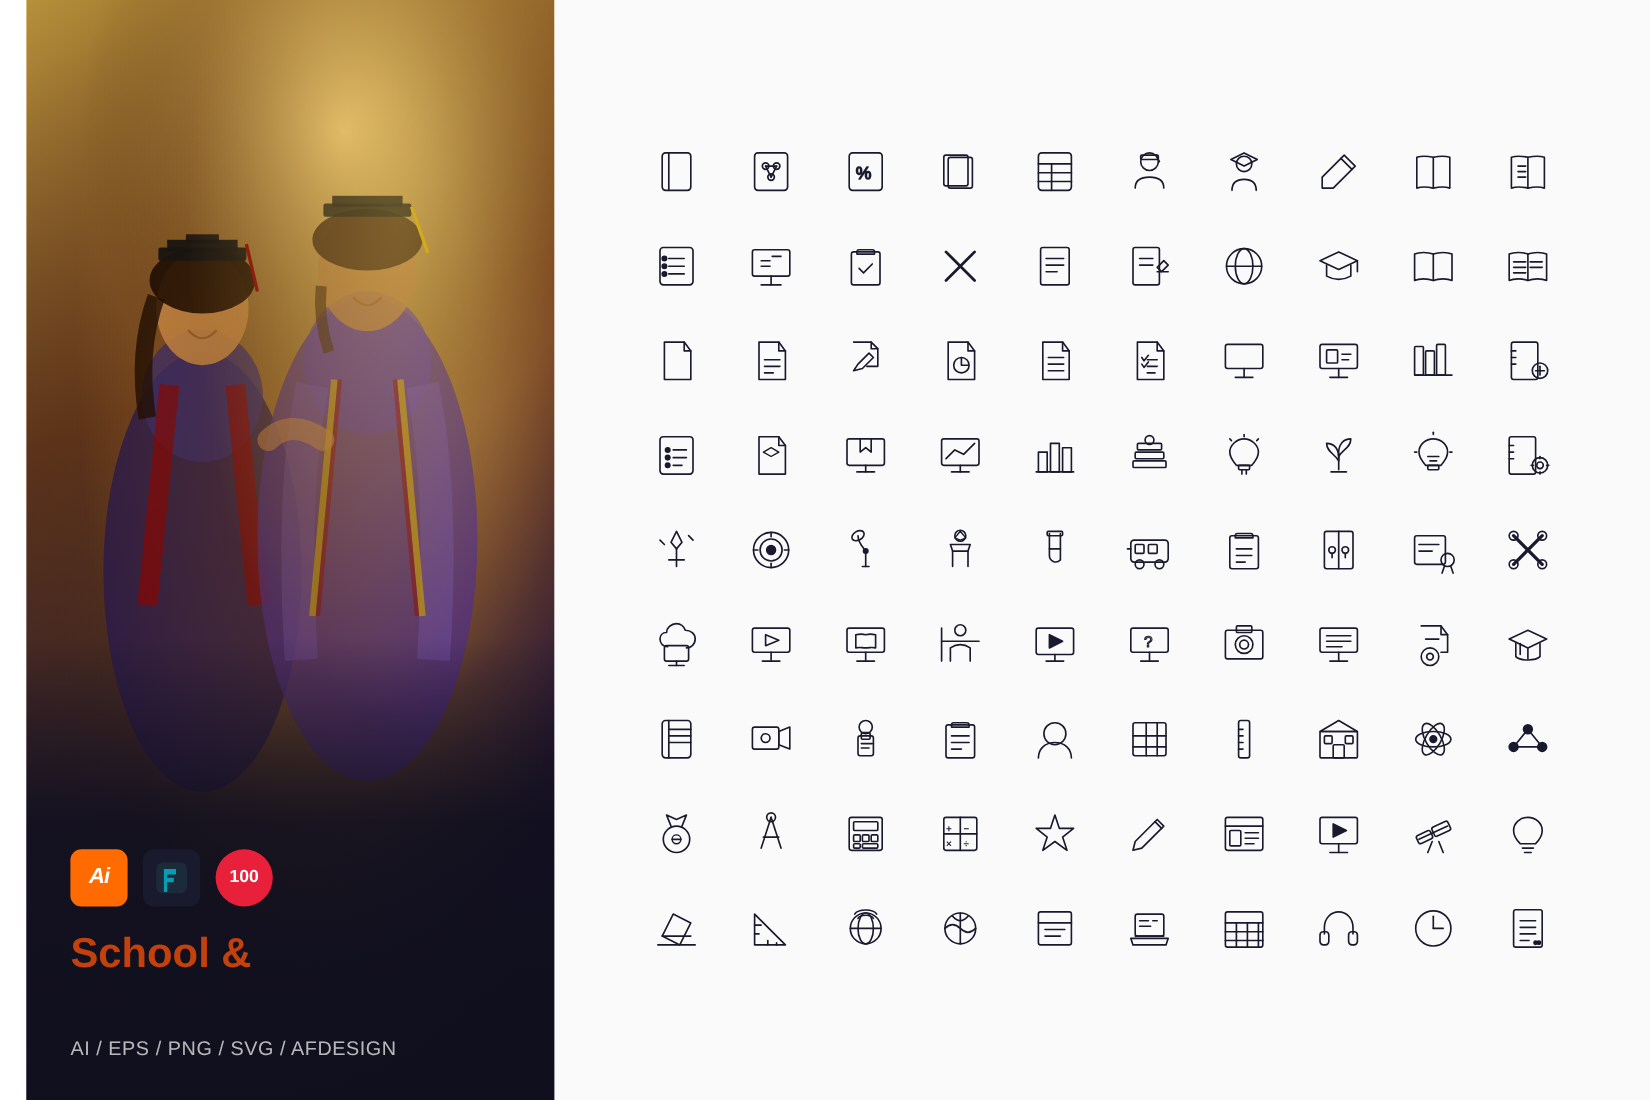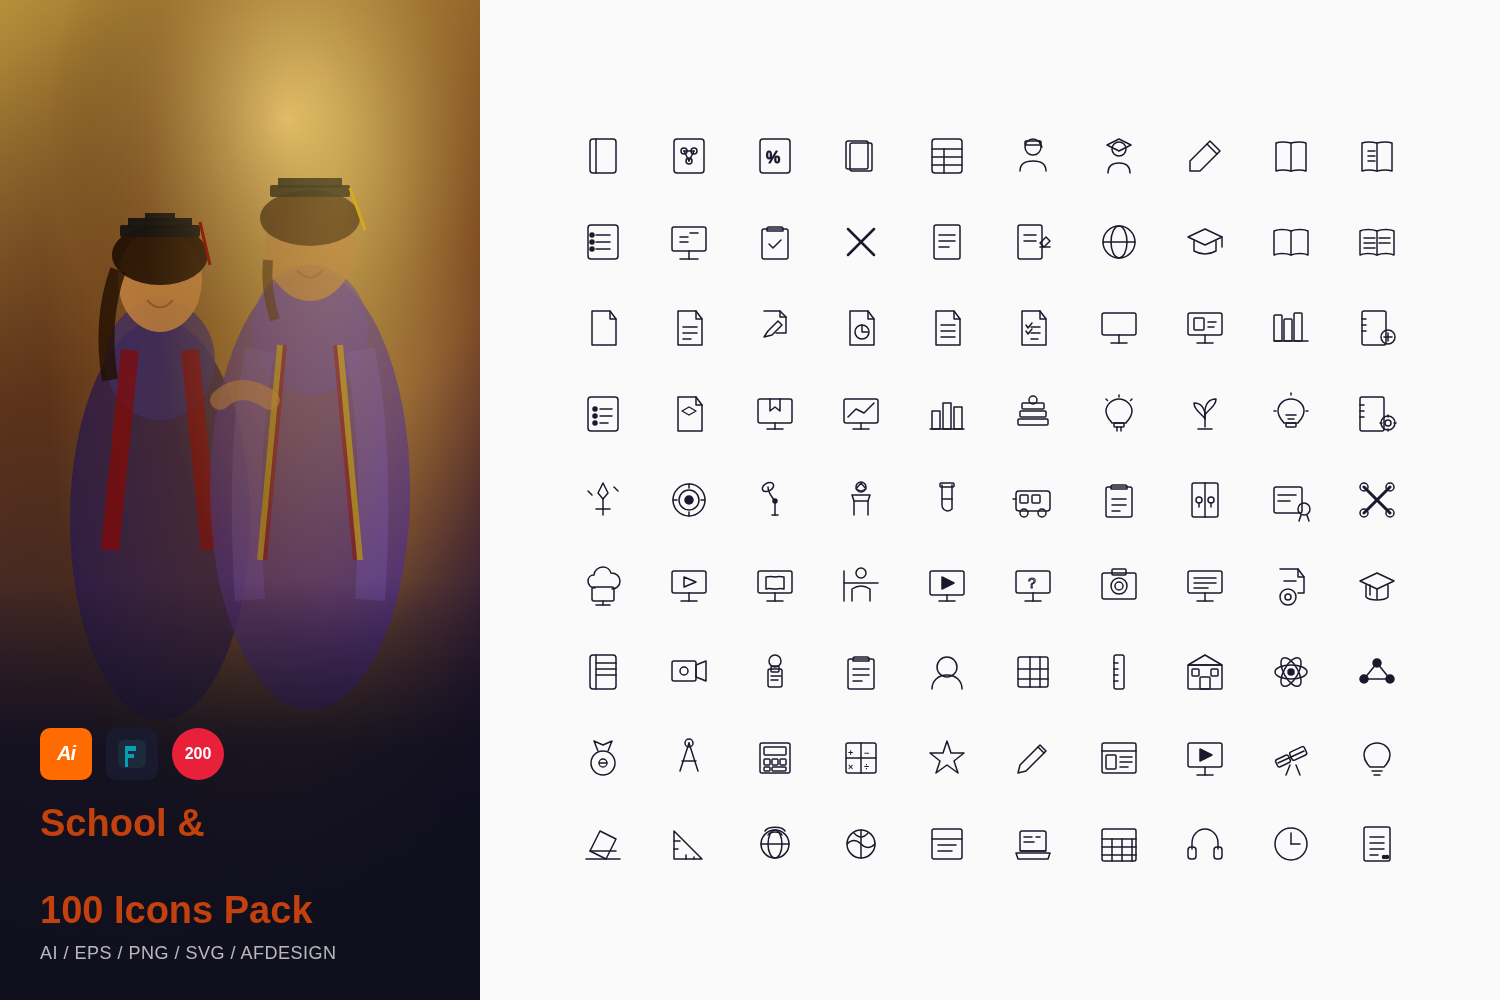--- a/index.html
+++ b/index.html
@@ -12,20 +12,21 @@
       background: #fff;
     }
 
     
     .left-panel {
       width: 480px;
       height: 1000px;
       position: relative;
       flex-shrink: 0;
       overflow: hidden;
+      margin-left: 24px;
     }
     .left-panel-bg {
       position: absolute;
       inset: 0;
       background: linear-gradient(180deg, #b8860b 0%, #2c1a0e 60%, #1a1a2e 100%);
       z-index: 0;
     }
     .left-panel-photo {
       position: absolute;
       inset: 0;
@@ -222,26 +223,25 @@
     <div class="badges-row">
       <div class="badge-ai">Ai</div>
       <div class="badge-figma">
 
         <svg width="36" height="36" viewBox="0 0 36 36" fill="none" xmlns="http://www.w3.org/2000/svg">
           <rect x="4" y="4" width="28" height="28" rx="6" fill="#1C2B3A"></rect>
 
           <path d="M14 10 h8 v5 h-8 v3 h6 v4 h-6 v9 h-3 v-21z" fill="#00bcd4" opacity="0.8"></path>
         </svg>
       </div>
-      <div class="badge-100">200</div>
+      <div class="badge-100">100</div>
     </div>
     <div class="left-title">
       <span>School &amp;</span><br>
       <br>
-      <span>100 Icons Pack</span>
     </div>
     <div class="left-subtitle">AI / EPS / PNG / SVG / AFDESIGN</div>
   </div>
 </div>
 
 <div class="right-panel">
   <div class="icons-grid">
 
     <div class="icon-cell">
       <svg viewBox="0 0 46 46">

